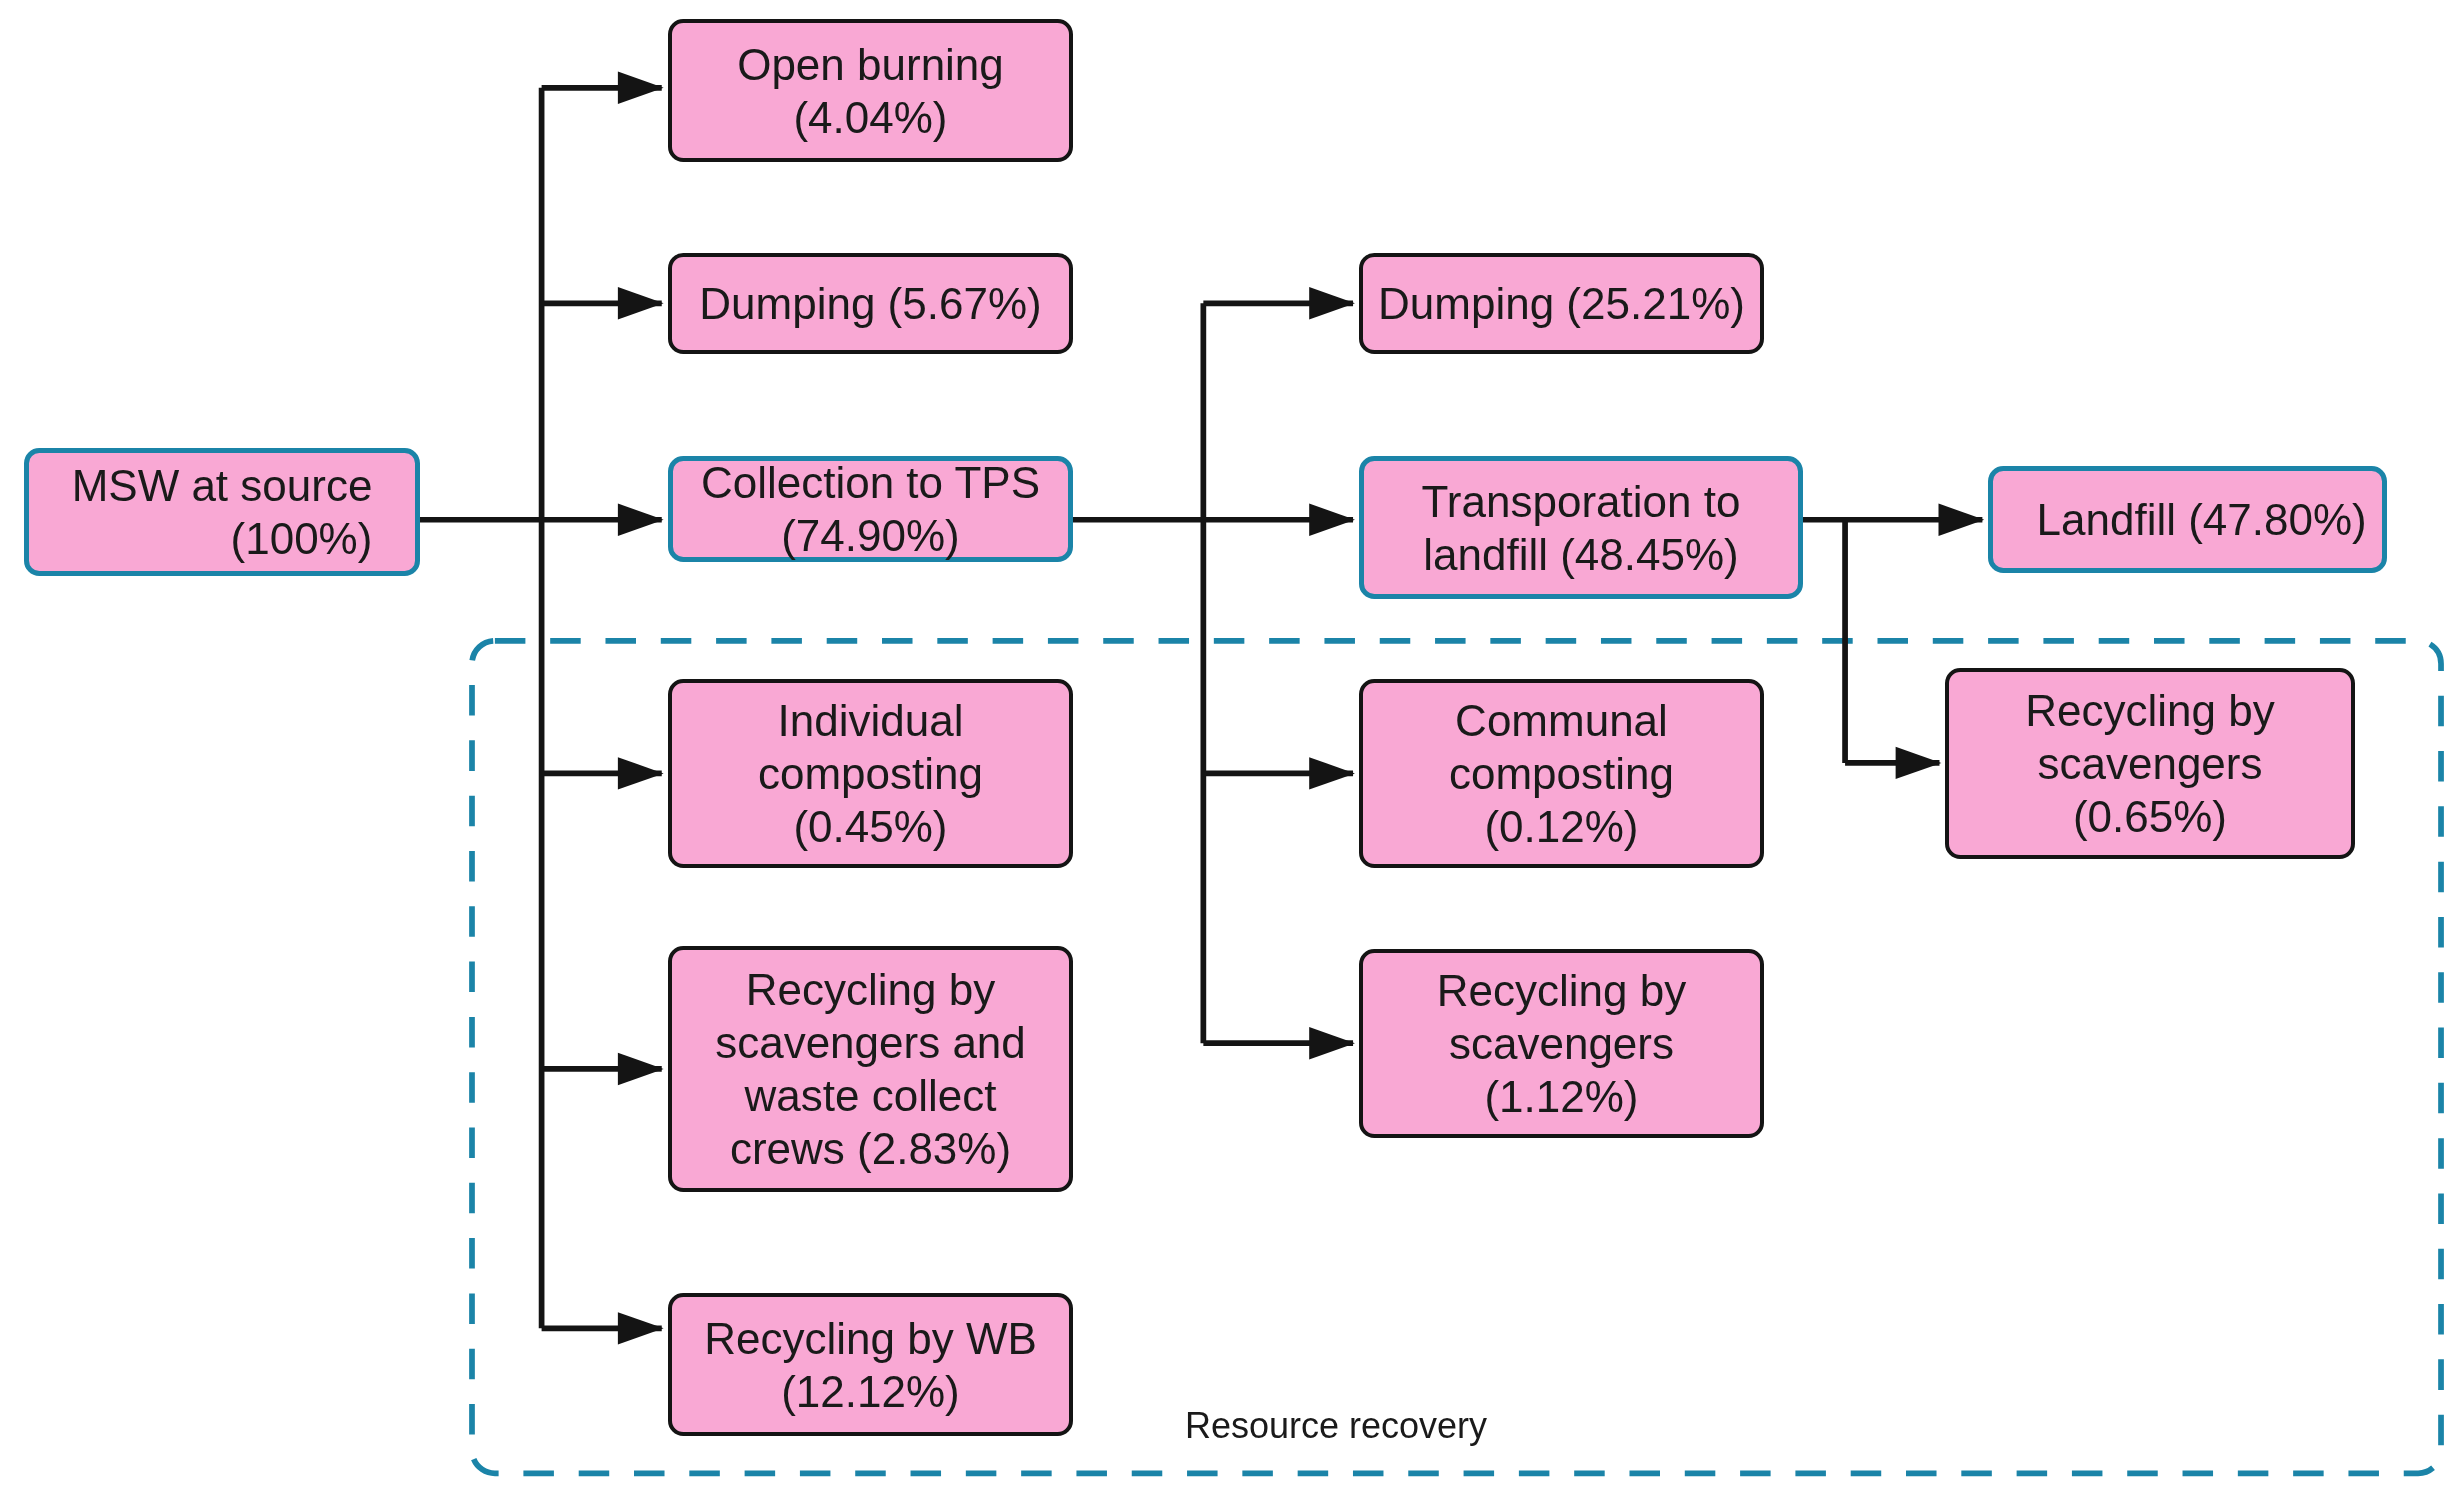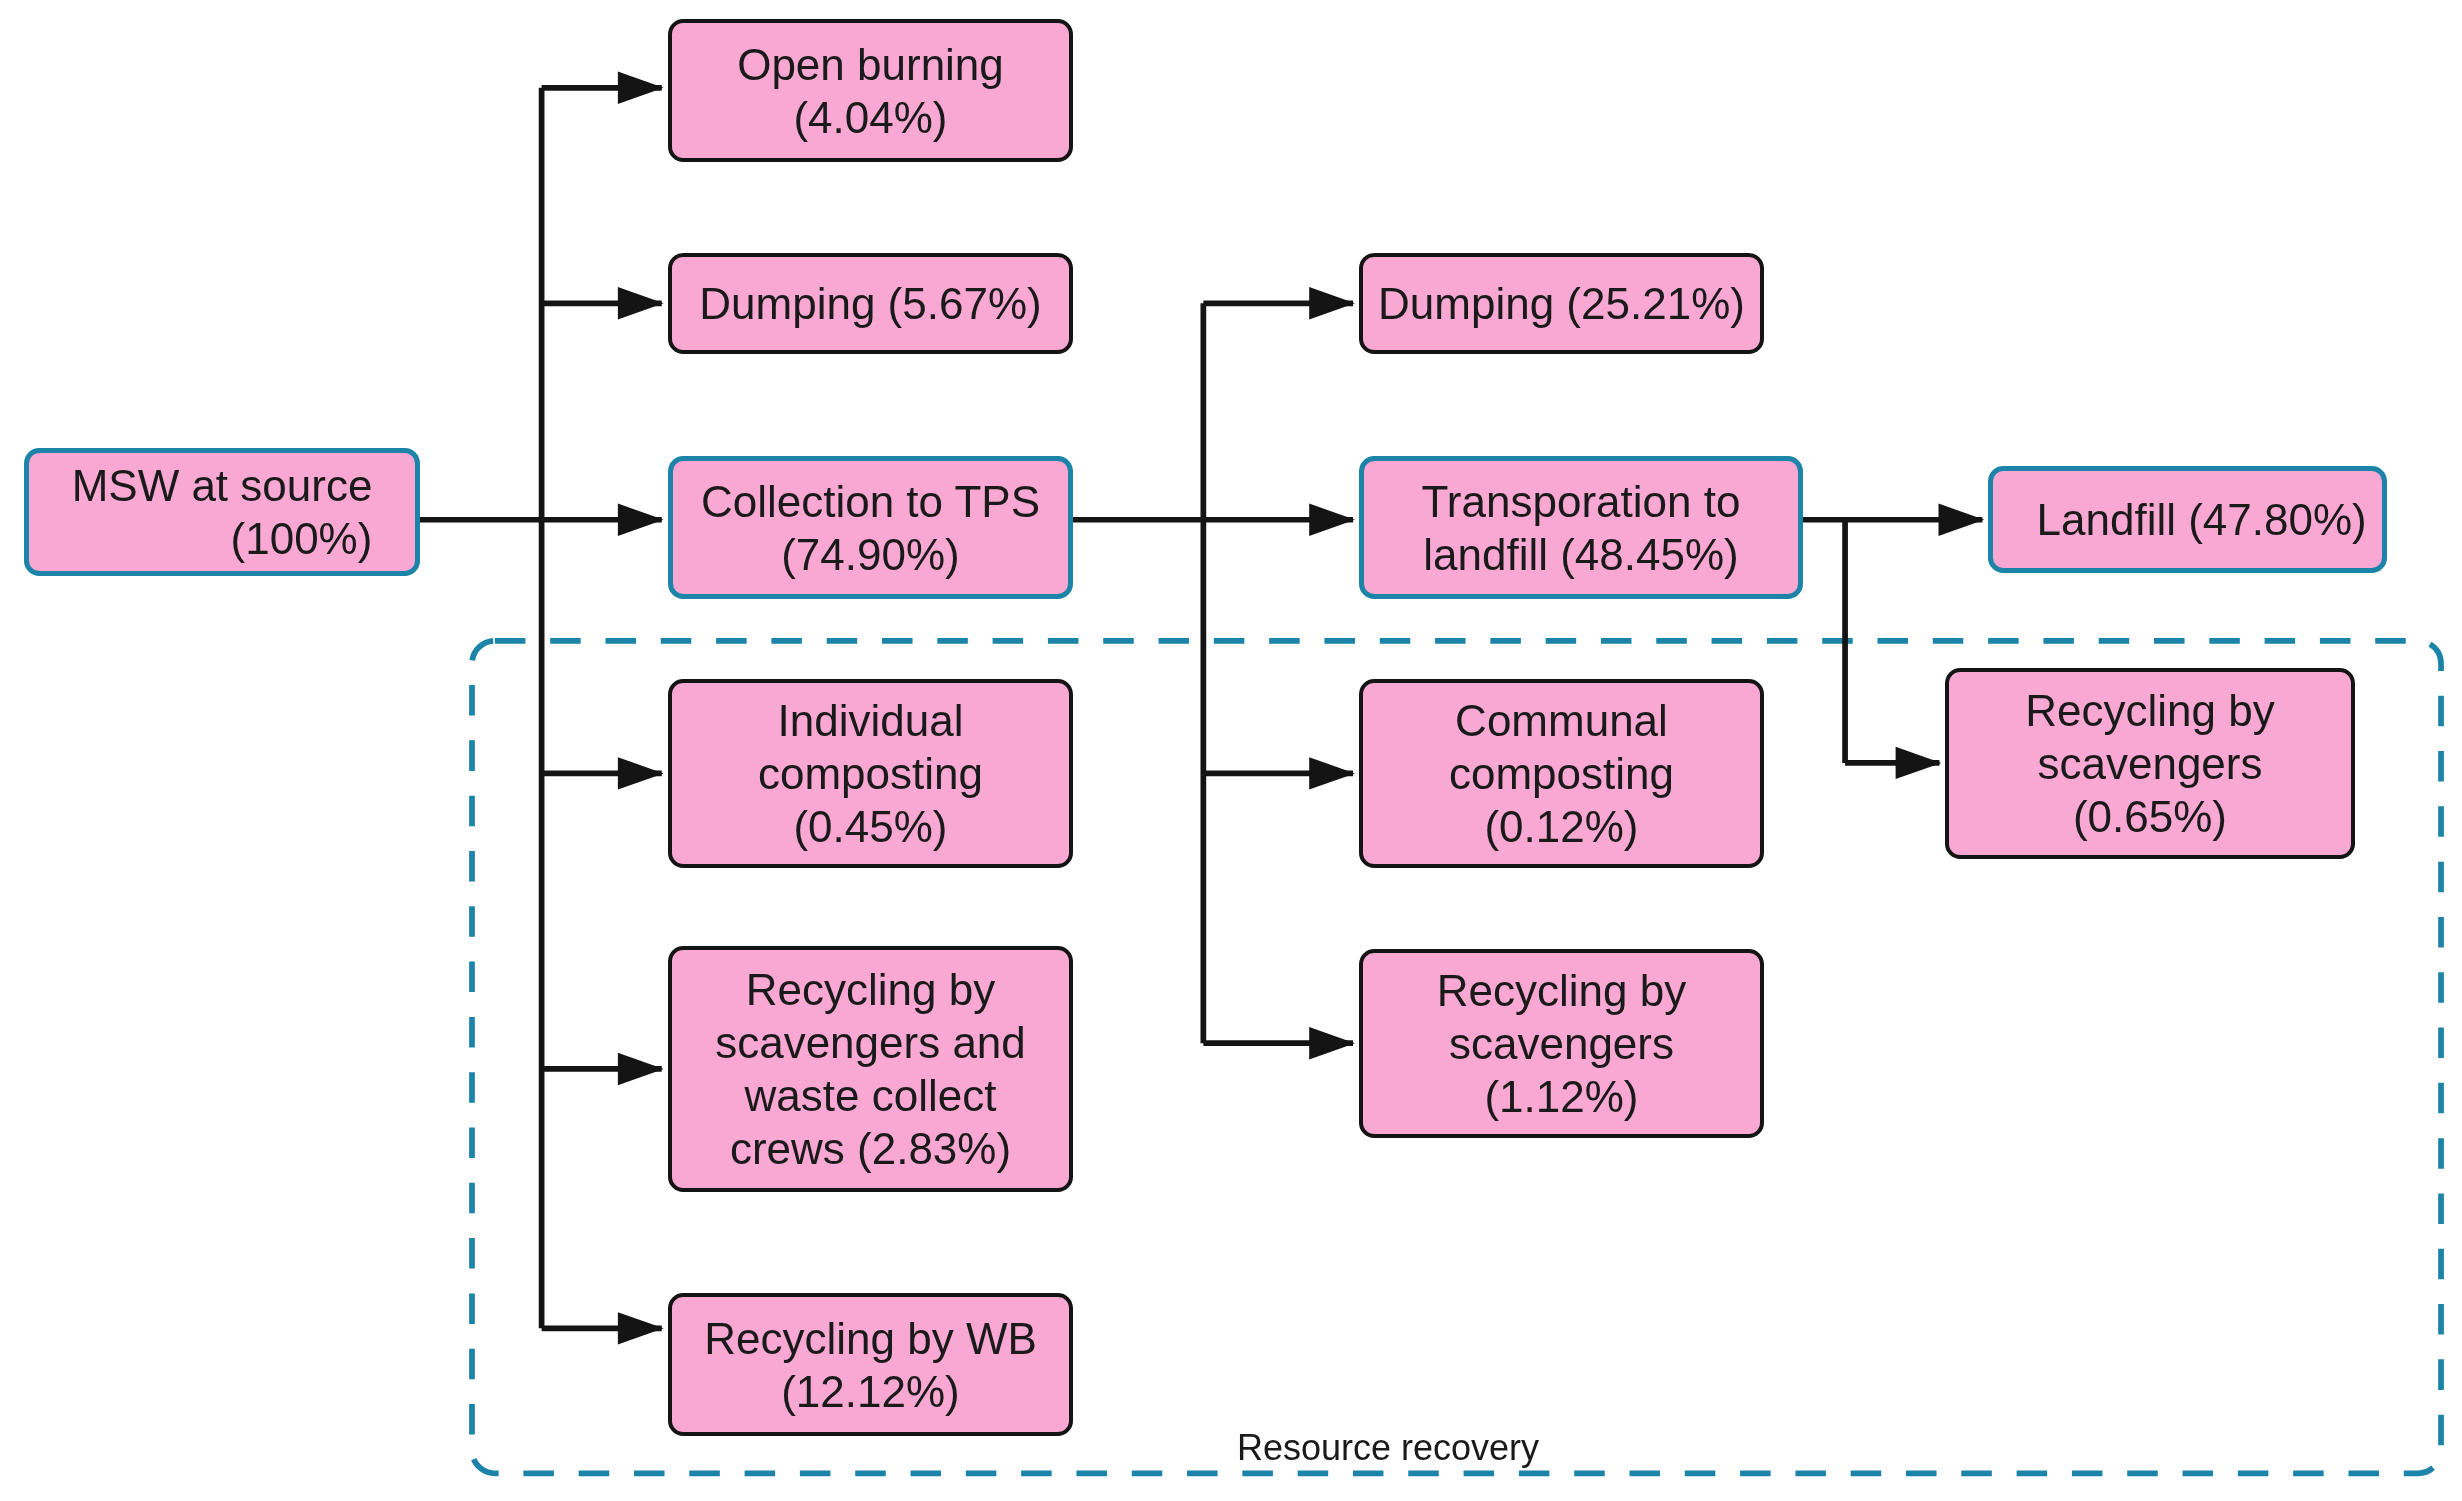--- a/index.html
+++ b/index.html
@@ -83,21 +83,21 @@
   </svg>
 
   <div class="node accent" style="left:24px; top:448px; width:396px; height:128px;text-align:right;">MSW at source
 (100%)</div>
 
   <div class="node" style="left:668px; top:19px; width:405px; height:143px;">Open burning
 (4.04%)</div>
 
   <div class="node" style="left:668px; top:253px; width:405px; height:101px;">Dumping (5.67%)</div>
 
-  <div class="node accent" style="left:668px; top:456px; width:405px; height:143px;">Collection to TPS
+  <div class="node accent" style="left:668px; top:456px; width:405px; height:106px;">Collection to TPS
 (74.90%)</div>
 
   <div class="node" style="left:668px; top:679px; width:405px; height:189px;">Individual
 composting
 (0.45%)</div>
 
   <div class="node" style="left:668px; top:946px; width:405px; height:246px;">Recycling by
 scavengers and
 waste collect
 crews (2.83%)</div>
@@ -117,16 +117,16 @@
   <div class="node" style="left:1359px; top:949px; width:405px; height:189px;">Recycling by
 scavengers
 (1.12%)</div>
 
   <div class="node accent" style="left:1988px; top:466px; width:399px; height:107px;padding-left:34px;">Landfill (47.80%)</div>
 
   <div class="node" style="left:1945px; top:668px; width:410px; height:191px;">Recycling by
 scavengers
 (0.65%)</div>
 
-  <div class="group-label" style="left:1102px; top:1404px; width:572px;margin-top:22px;">Resource recovery</div>
+  <div class="group-label" style="left:1050px; top:1404px; width:572px;">Resource recovery</div>
 
 </div>
 
 
 </body></html>

